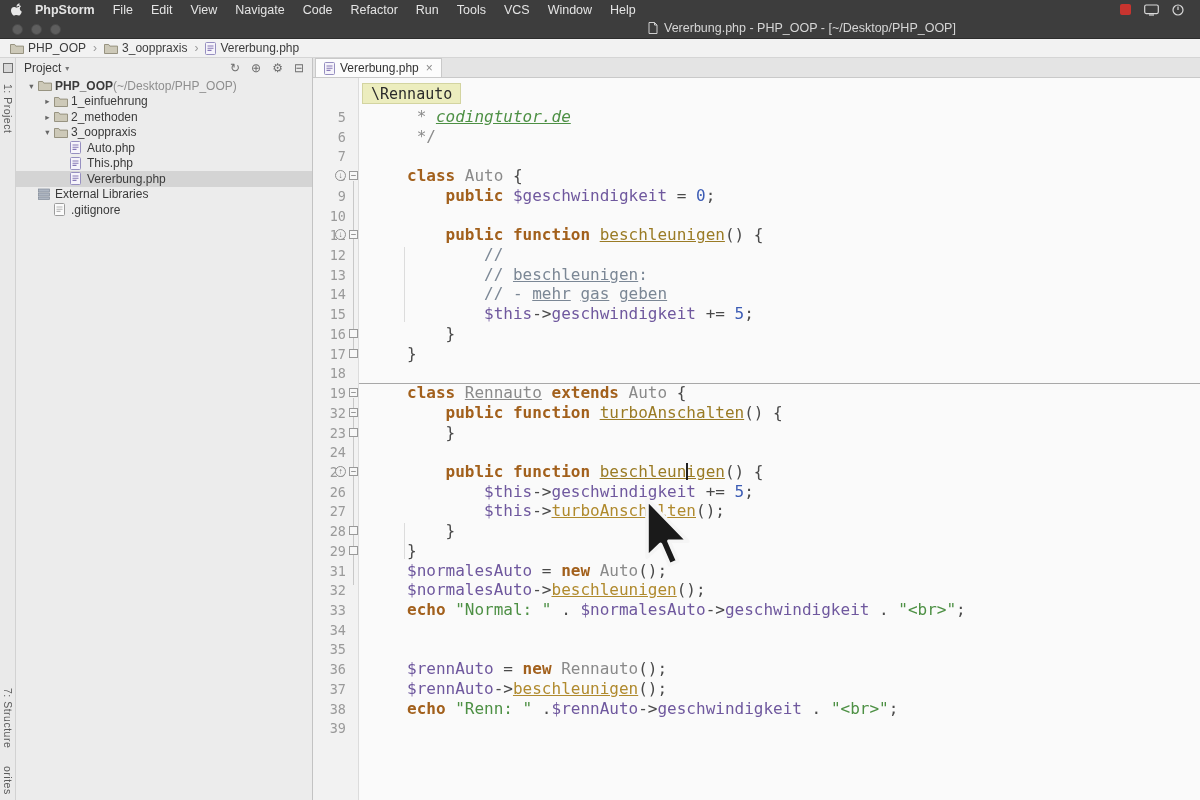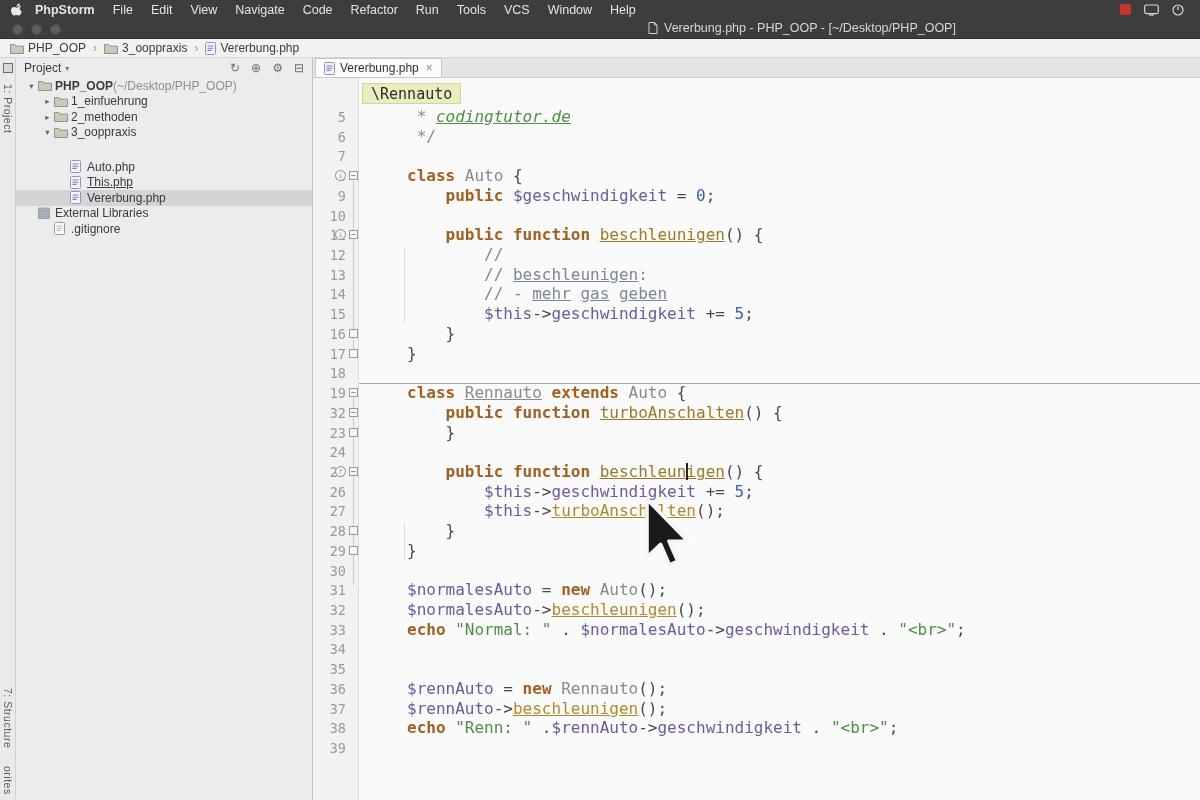--- a/index.html
+++ b/index.html
@@ -222,31 +222,31 @@
         </div>
         <div class="trow" style="padding-left: 25px;">
           <span class="chev">▾</span>
           <span class="ticon">
             <svg width="14" height="11" viewBox="0 0 14 11">
               <path d="M.5 1.5h4.2l1.1 1.6h7.7v7.4H.5z" fill="#cdc9b8" stroke="#8e8a77" stroke-width="0.9"></path>
             </svg>
           </span>
           <span class="tlabel">3_ooppraxis</span>
         </div>
-        <div class="trow" style="padding-left: 41px; margin-top: 19px;">
+        <div class="trow" style="padding-left: 41px;">
           <span class="chev"></span>
           <span class="ticon">
             <svg width="11" height="13" viewBox="0 0 11 13">
               <rect x="0.5" y="0.5" width="10" height="12" rx="1" fill="#f6f4fb" stroke="#968fc0"></rect>
               <path d="M2.5 4h6M2.5 6.2h6M2.5 8.4h4" stroke="#8678b6" stroke-width="1.1" fill="none"></path>
             </svg>
           </span>
           <span class="tlabel">Auto.php</span>
         </div>
-        <div class="trow" style="padding-left: 41px; text-decoration: underline;">
+        <div class="trow" style="padding-left: 41px;">
           <span class="chev"></span>
           <span class="ticon">
             <svg width="11" height="13" viewBox="0 0 11 13">
               <rect x="0.5" y="0.5" width="10" height="12" rx="1" fill="#f6f4fb" stroke="#968fc0"></rect>
               <path d="M2.5 4h6M2.5 6.2h6M2.5 8.4h4" stroke="#8678b6" stroke-width="1.1" fill="none"></path>
             </svg>
           </span>
           <span class="tlabel">This.php</span>
         </div>
         <div class="trow sel" style="padding-left: 41px;">
@@ -447,26 +447,20 @@
           </div>
           <div class="crow">
             <div class="gut">
               <span class="lnum">29</span>
               <span class="fold"></span>
             </div>
             <div class="ctext"><span class="tk-pln">}</span></div>
           </div>
           <div class="crow">
             <div class="gut">
-              <span class="lnum">30</span>
-            </div>
-            <div class="ctext"></div>
-          </div>
-          <div class="crow">
-            <div class="gut">
               <span class="lnum">31</span>
             </div>
             <div class="ctext"><span class="tk-var">$normalesAuto</span><span class="tk-pln"> = </span><span class="tk-kw">new</span><span class="tk-pln"> </span><span class="tk-cls">Auto</span><span class="tk-pln">();</span></div>
           </div>
           <div class="crow">
             <div class="gut">
               <span class="lnum">32</span>
             </div>
             <div class="ctext"><span class="tk-var">$normalesAuto</span><span class="tk-pln">-&gt;</span><span class="tk-call">beschleunigen</span><span class="tk-pln">();</span></div>
           </div>

